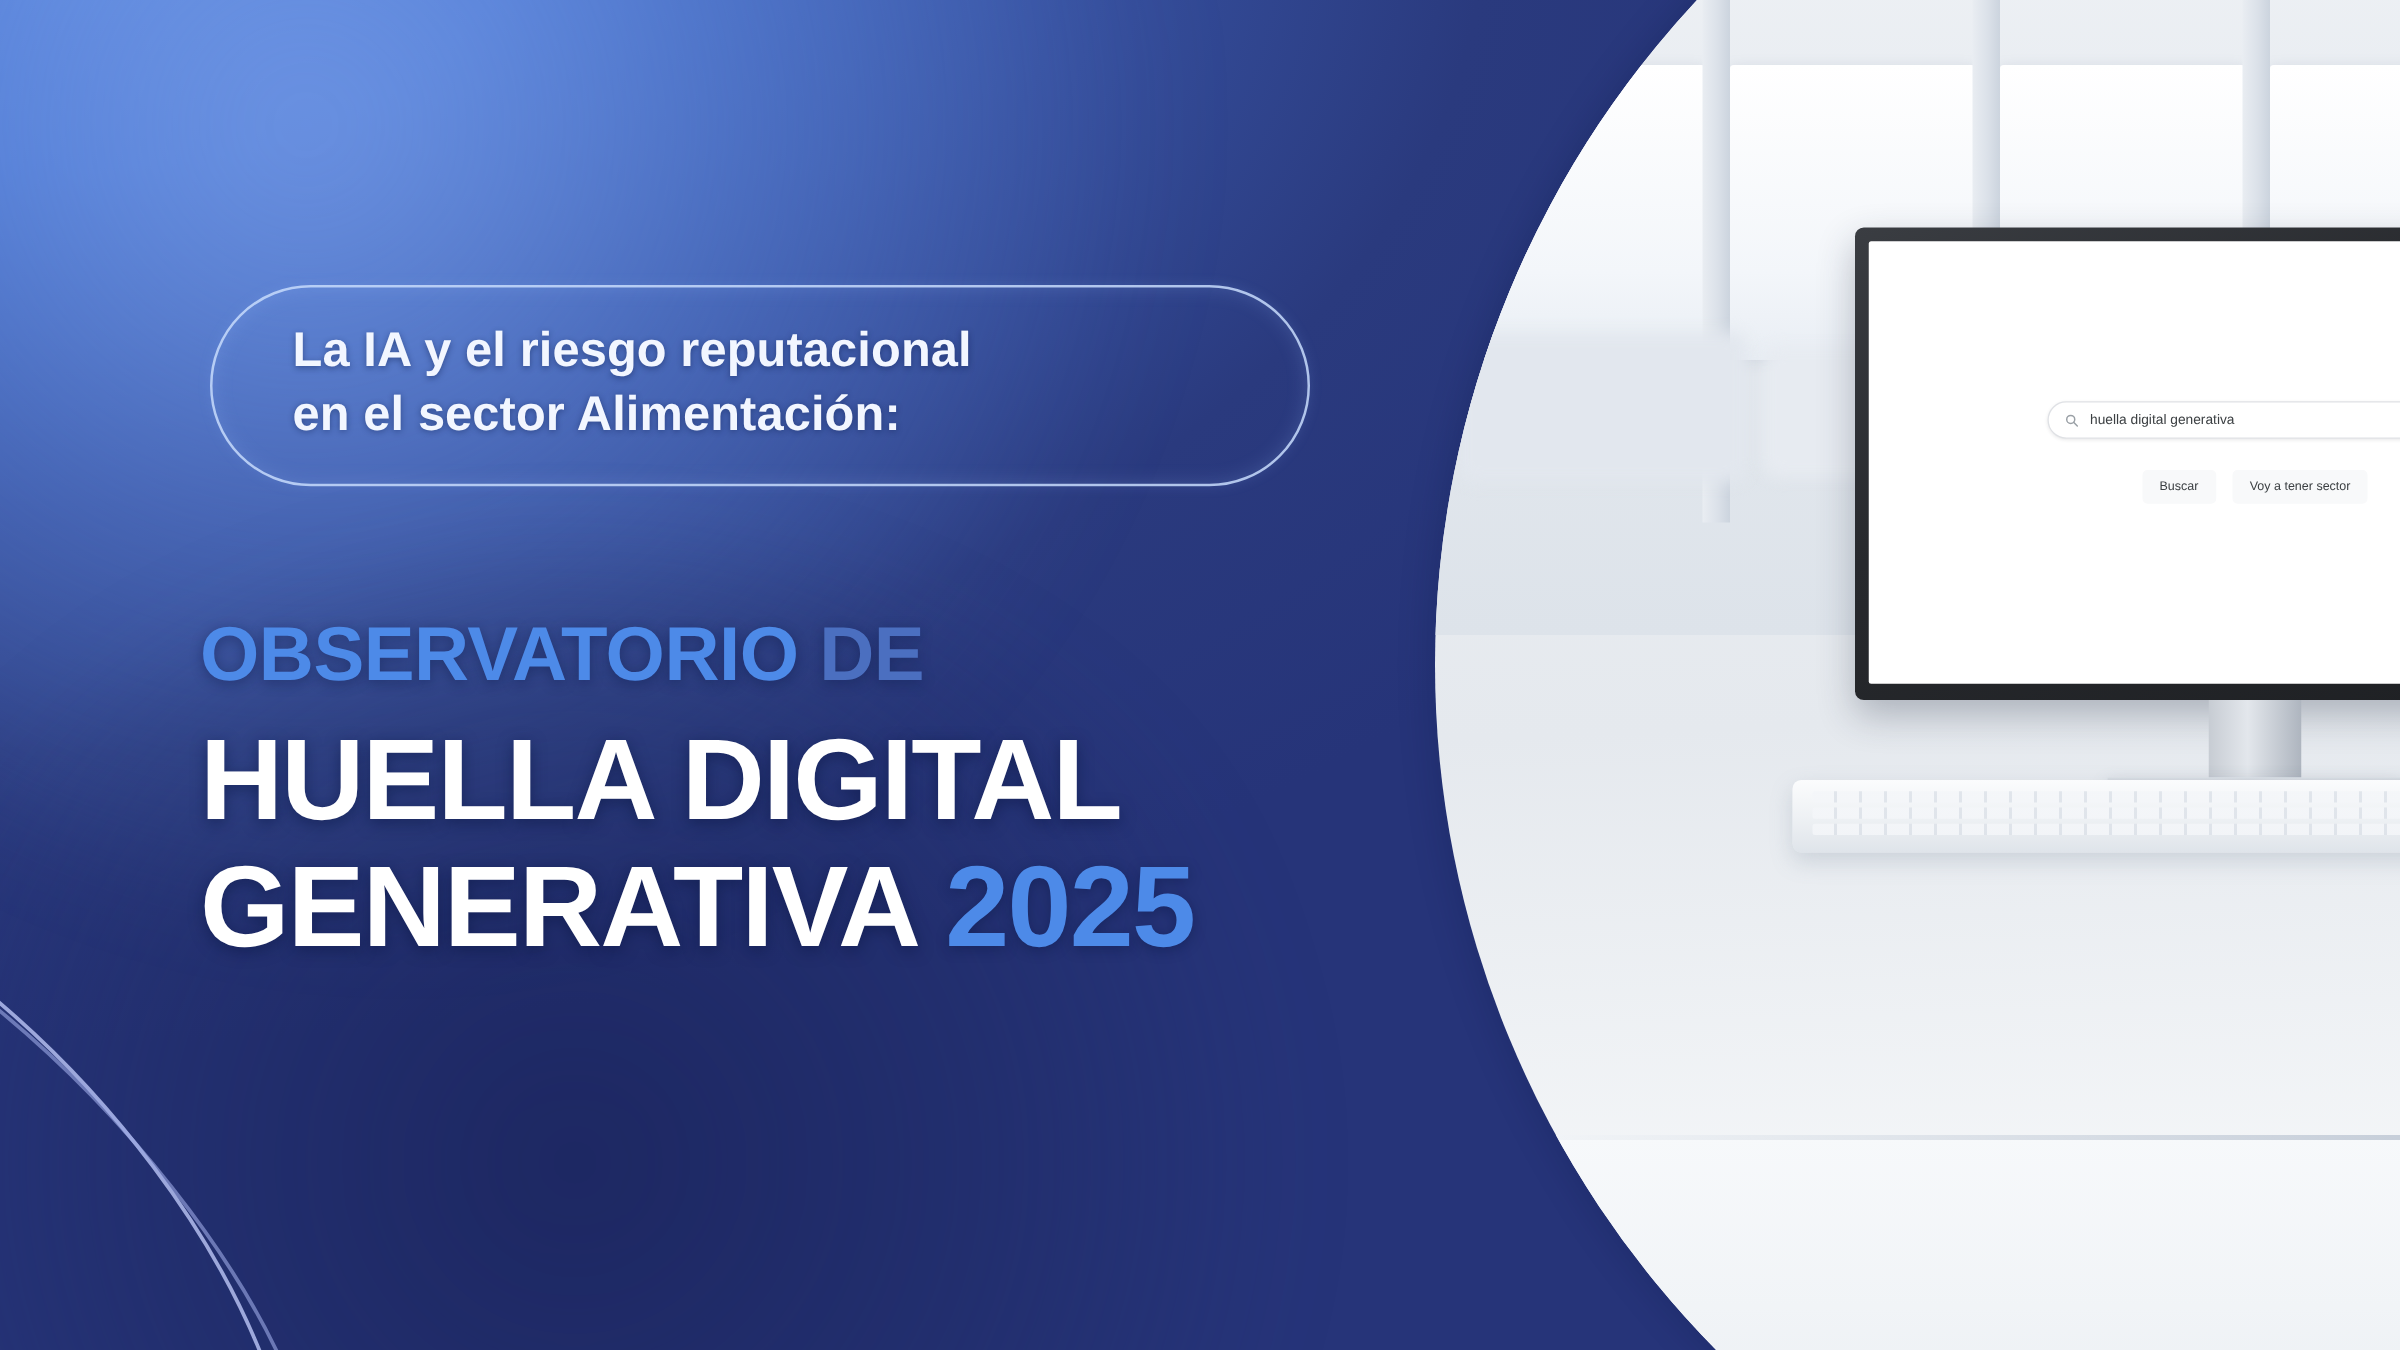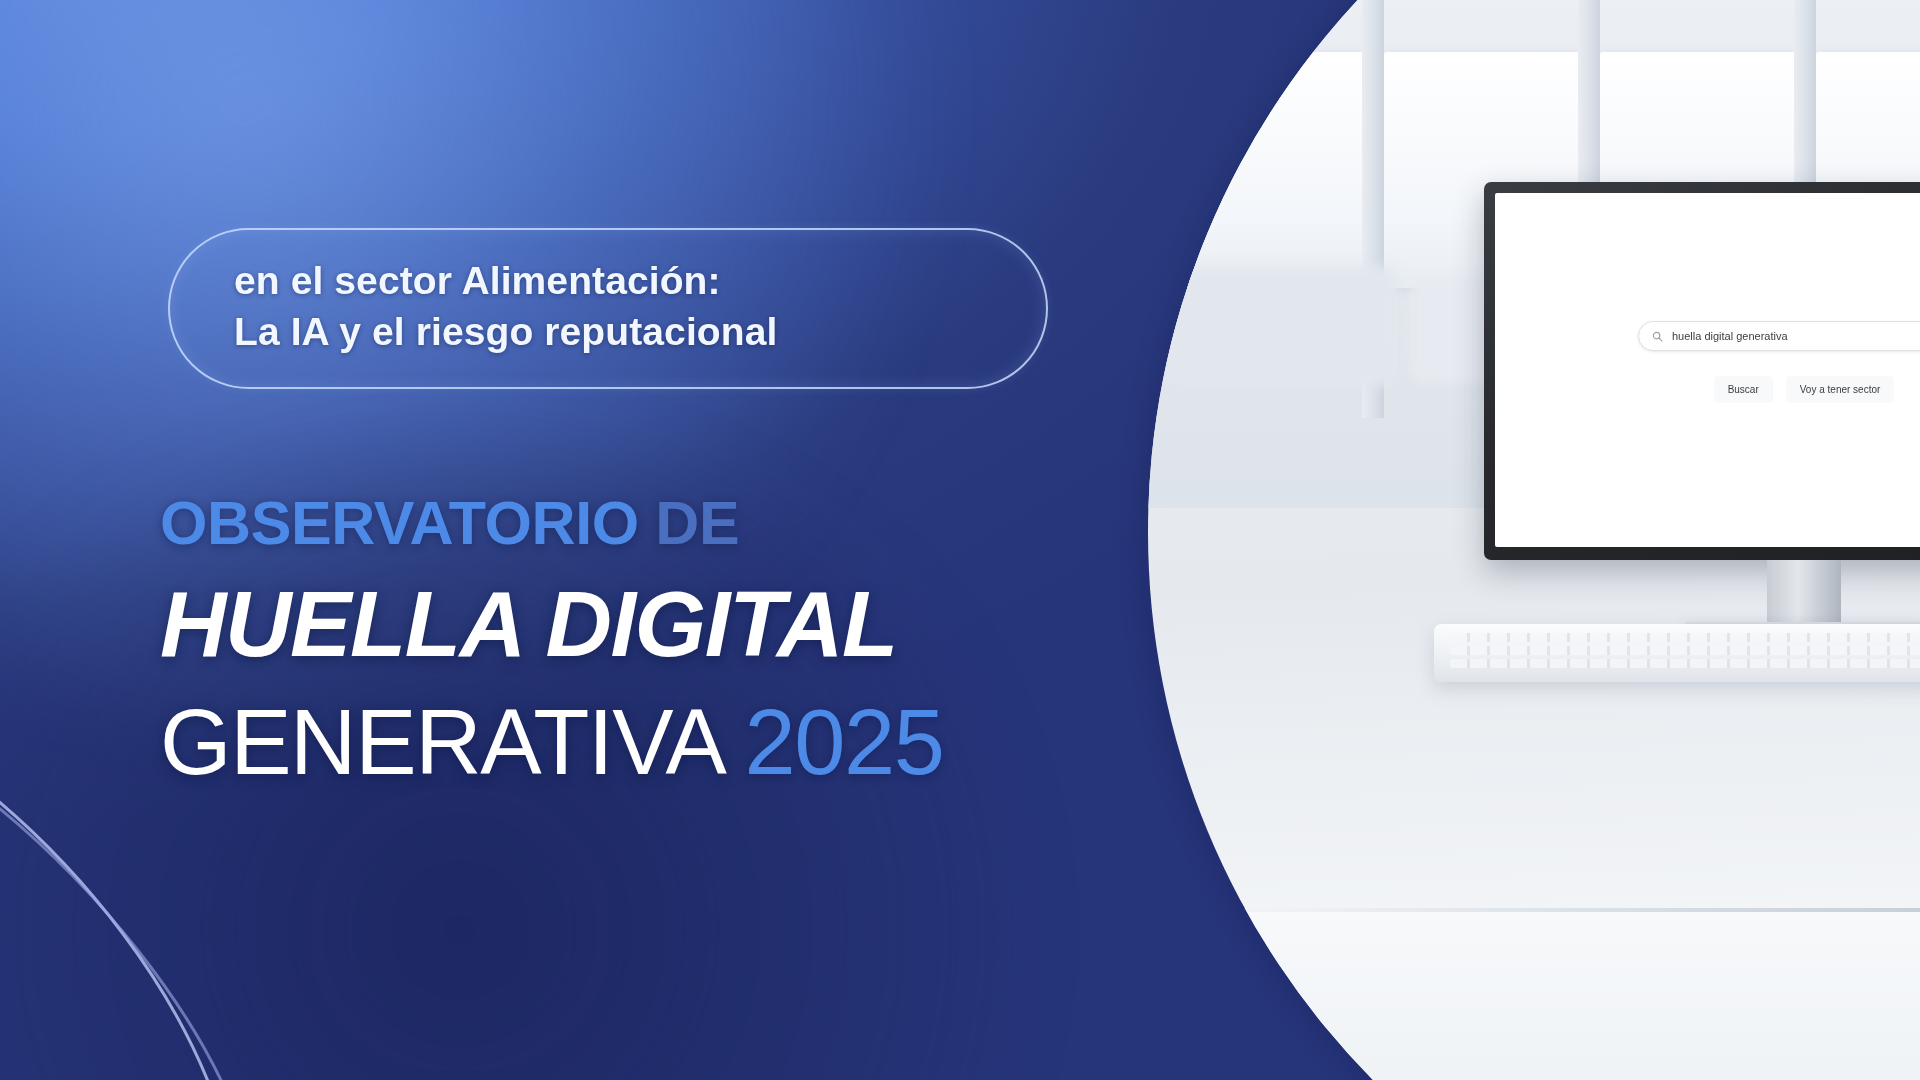--- a/index.html
+++ b/index.html
@@ -53,22 +53,22 @@
     font-size:39px; font-weight:700; line-height:1.30;
     letter-spacing:.1px; color:#f2f6ff;
     text-shadow:0 1px 5px rgba(12,26,74,.45);
     white-space:nowrap;
   }
 
   
   .headline { position:absolute; left:160px; top:492px; width:940px; }
   .h-row { display:block; white-space:nowrap; line-height:1.04; }
   .h1 { font-size:61px; font-weight:700; letter-spacing:-.4px; }
-  .h2 { font-size:92px; font-weight:700; letter-spacing:-1.4px; margin-top:22px;font-style:italic; }
-  .h3 { font-size:92px; font-weight:400; letter-spacing:-1.4px; margin-top:22px; }
+  .h2 { font-size:92px; font-weight:700; letter-spacing:-1.4px; margin-top:22px; }
+  .h3 { font-size:92px; font-weight:700; letter-spacing:-1.4px; margin-top:6px; }
   .c-accent { color:#4d8ae8; text-shadow:0 2px 10px rgba(10,24,70,.45); }
   .c-dim    { color:#4b6fc0; text-shadow:0 2px 10px rgba(10,24,70,.40); }
   .c-white  { color:#ffffff; text-shadow:0 3px 12px rgba(8,20,64,.50); }
 
   
   .photo-circle {
     position:absolute; left:1148px; top:-248px;
     width:1560px; height:1560px; border-radius:50%;
     overflow:hidden;
     background:linear-gradient(178deg,#f2f4f6 0%,#eceff2 26%,#e5e9ee 52%,#f4f6f8 76%,#fbfcfd 100%);
@@ -227,22 +227,22 @@
         <div class="kbrow" style="top:35px"></div>
       </div>
 
     </div>
 
   </div>
 
   <div class="content">
 
     <div class="pill">
+      <span class="pill-line">La IA y el riesgo reputacional</span>
       <span class="pill-line">en el sector Alimentación:</span>
-      <span class="pill-line">La IA y el riesgo reputacional</span>
     </div>
 
     <div class="headline">
       <span class="h-row h1"><span class="c-accent">OBSERVATORIO</span> <span class="c-dim">DE</span></span>
       <span class="h-row h2 c-white">HUELLA DIGITAL</span>
       <span class="h-row h3"><span class="c-white">GENERATIVA</span> <span class="c-accent">2025</span></span>
     </div>
 
   </div>
 

